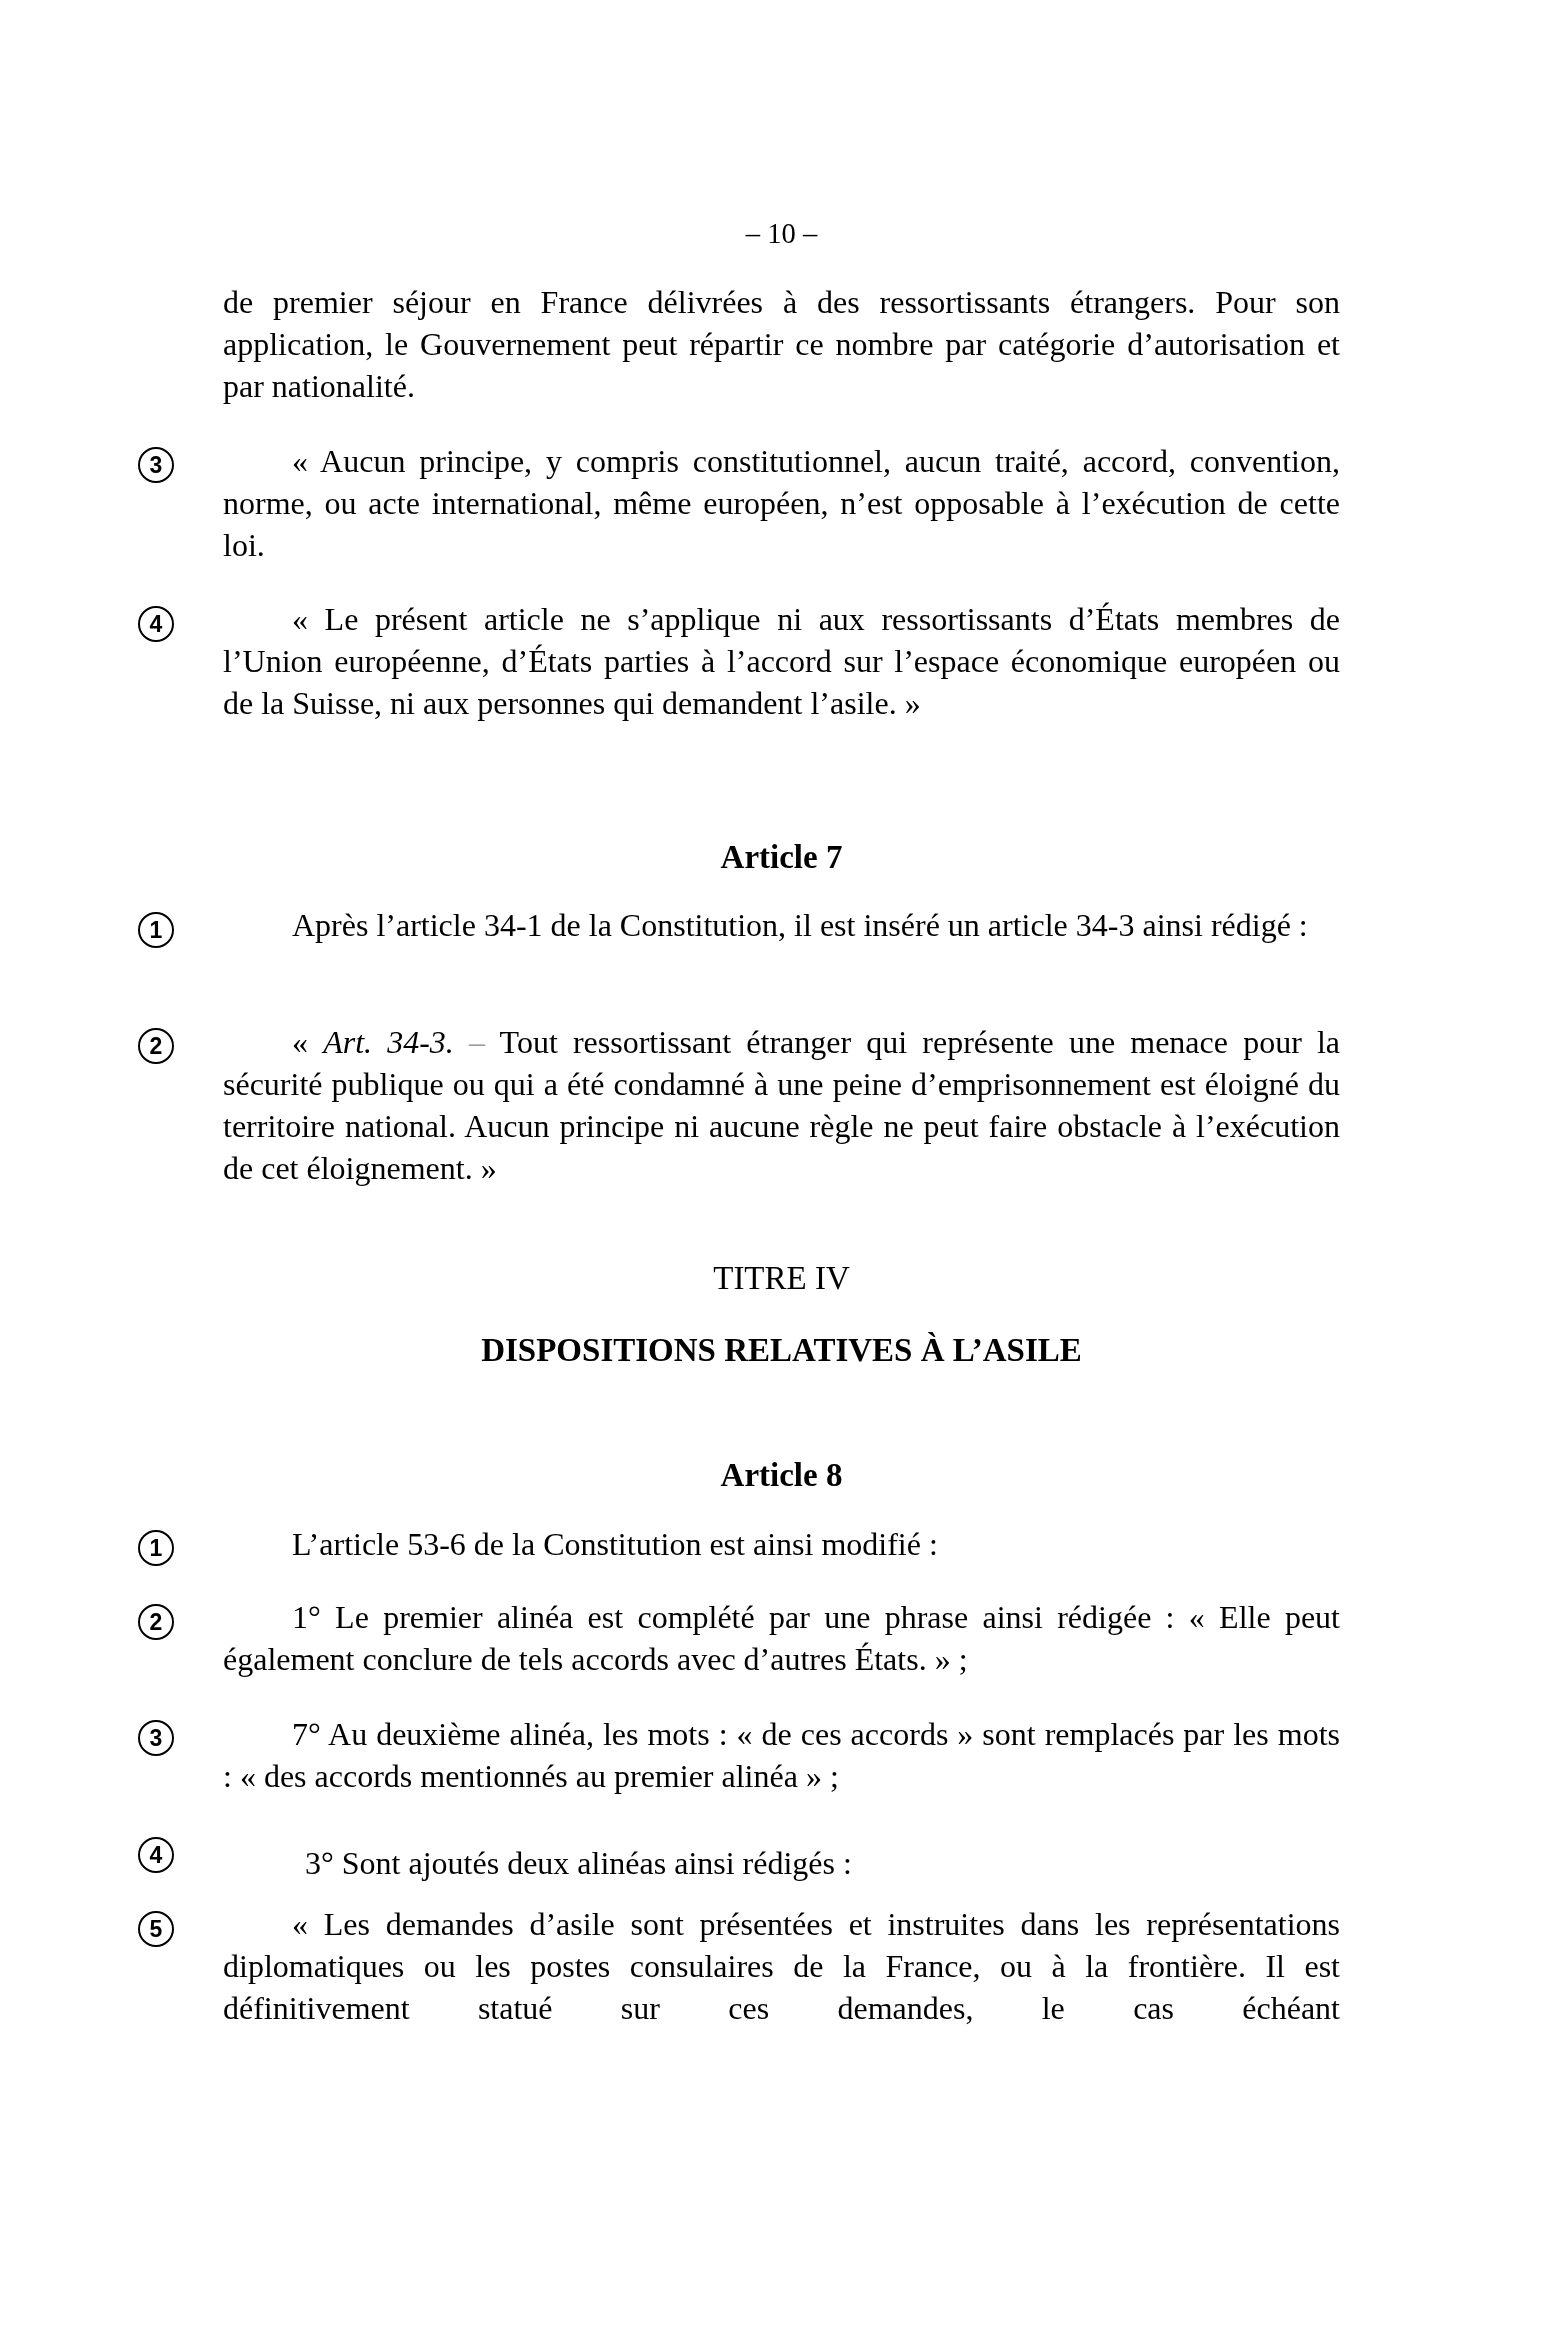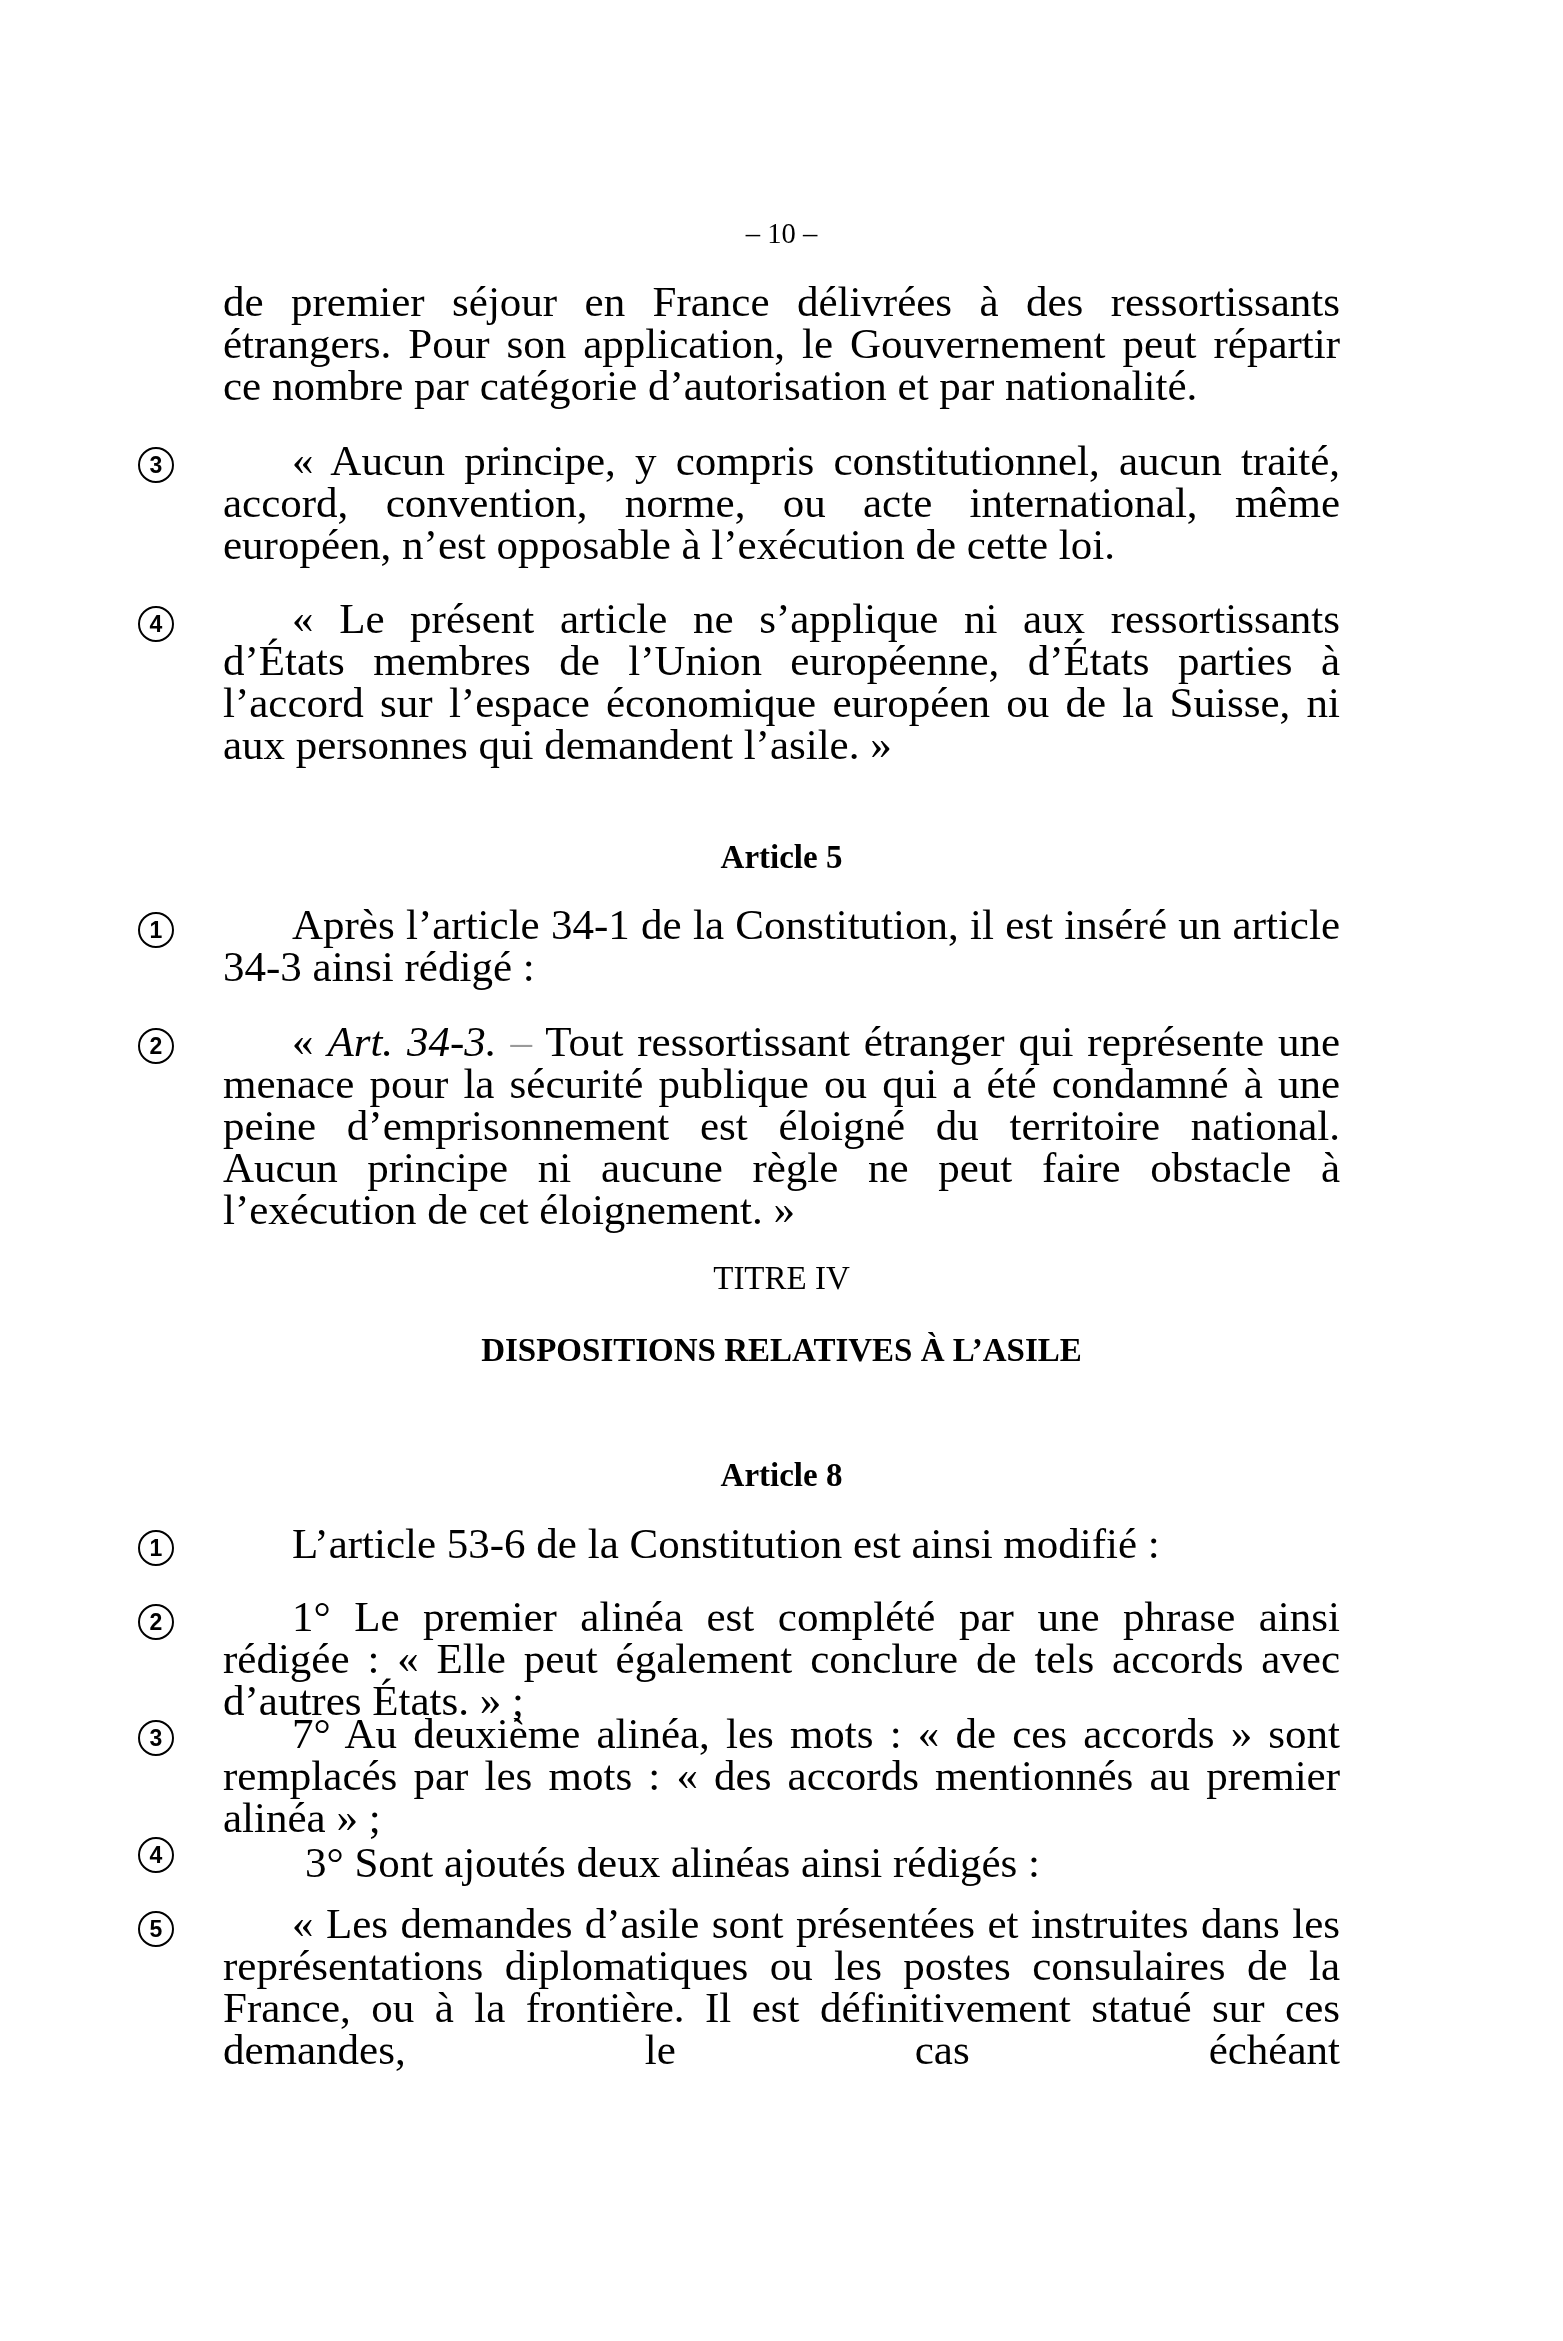--- a/index.html
+++ b/index.html
@@ -1,21 +1,21 @@
 <!DOCTYPE html>
 <html style="font-size:12px"><head>
 <meta charset="utf-8">
 <style>
   html, body { margin: 0; padding: 0; background: #ffffff; }
   body { width: 1563px; height: 2342px; position: relative; overflow: hidden;
          font-family: "Liberation Serif", "DejaVu Serif", serif; color: #000; }
   .page { position: absolute; left: 0; top: 0; width: 1563px; height: 2342px; }
   .page-number { position: absolute; top: 216px; left: 0; width: 1563px; text-align: center;
                  font-size: 28.6px; line-height: 36px; }
-  .para { position: absolute; left: 223px; width: 1117px; font-size: 43px; line-height: 42px;
+  .para { position: absolute; left: 223px; width: 1117px; font-size: 32px; line-height: 42px;
           text-align: justify; text-align-last: left; }
   .para .indent { display: inline-block; width: 69px; }
   .marker { position: absolute; left: 138px; width: 36px; height: 36px; border: 2.6px solid #000;
             border-radius: 50%; box-sizing: border-box; display: flex; align-items: center;
             justify-content: center; font-family: "Liberation Sans", "DejaVu Sans", sans-serif;
             font-weight: bold; font-size: 23px; line-height: 1; }
   .heading { position: absolute; left: 0; width: 1563px; text-align: center; font-size: 33px;
              line-height: 42px; }
   .heading.bold { font-weight: bold; }
   .it { font-style: italic; }
@@ -29,21 +29,21 @@
   <div class="page-number">– 10 –</div>
 
   <p class="para" style="top:281px; margin:0;">de premier séjour en France délivrées à des ressortissants étrangers. Pour son application, le Gouvernement peut répartir ce nombre par catégorie d’autorisation et par nationalité.</p>
 
   <div class="marker" style="top:447px;">3</div>
   <p class="para" style="top:440px; margin:0;"><span class="indent"></span><span>« Aucun principe, y compris constitutionnel, aucun traité, accord, convention, norme, ou acte international, même européen, n’est opposable à l’exécution de cette loi.</span></p>
 
   <div class="marker" style="top:606px;">4</div>
   <p class="para" style="top:598px; margin:0;"><span class="indent"></span><span>« Le présent article ne s’applique ni aux ressortissants d’États membres de l’Union européenne, d’États parties à l’accord sur l’espace économique européen ou de la Suisse, ni aux personnes qui demandent l’asile. »</span></p>
 
-  <div class="heading bold" style="top:836px;">Article 5</div>
+  <div class="heading bold" style="top:836px;">Article 7</div>
 
   <div class="marker" style="top:912px;">1</div>
   <p class="para" style="top:904px; margin:0;"><span class="indent"></span><span>Après l’article 34-1 de la Constitution, il est inséré un article 34-3 ainsi rédigé :</span></p>
 
   <div class="marker" style="top:1028px;">2</div>
   <p class="para" style="top:1021px; margin:0;"><span class="indent"></span><span>« </span><span class="it">Art. 34-3.</span><span class="dash-light"> – </span><span>Tout ressortissant étranger qui représente une menace pour la sécurité publique ou qui a été condamné à une peine d’emprisonnement est éloigné du territoire national. Aucun principe ni aucune règle ne peut faire obstacle à l’exécution de cet éloignement. »</span></p>
 
   <div class="heading" style="top:1257px;">TITRE IV</div>
   <div class="heading bold" style="top:1329px;">DISPOSITIONS RELATIVES À L’ASILE</div>
 

